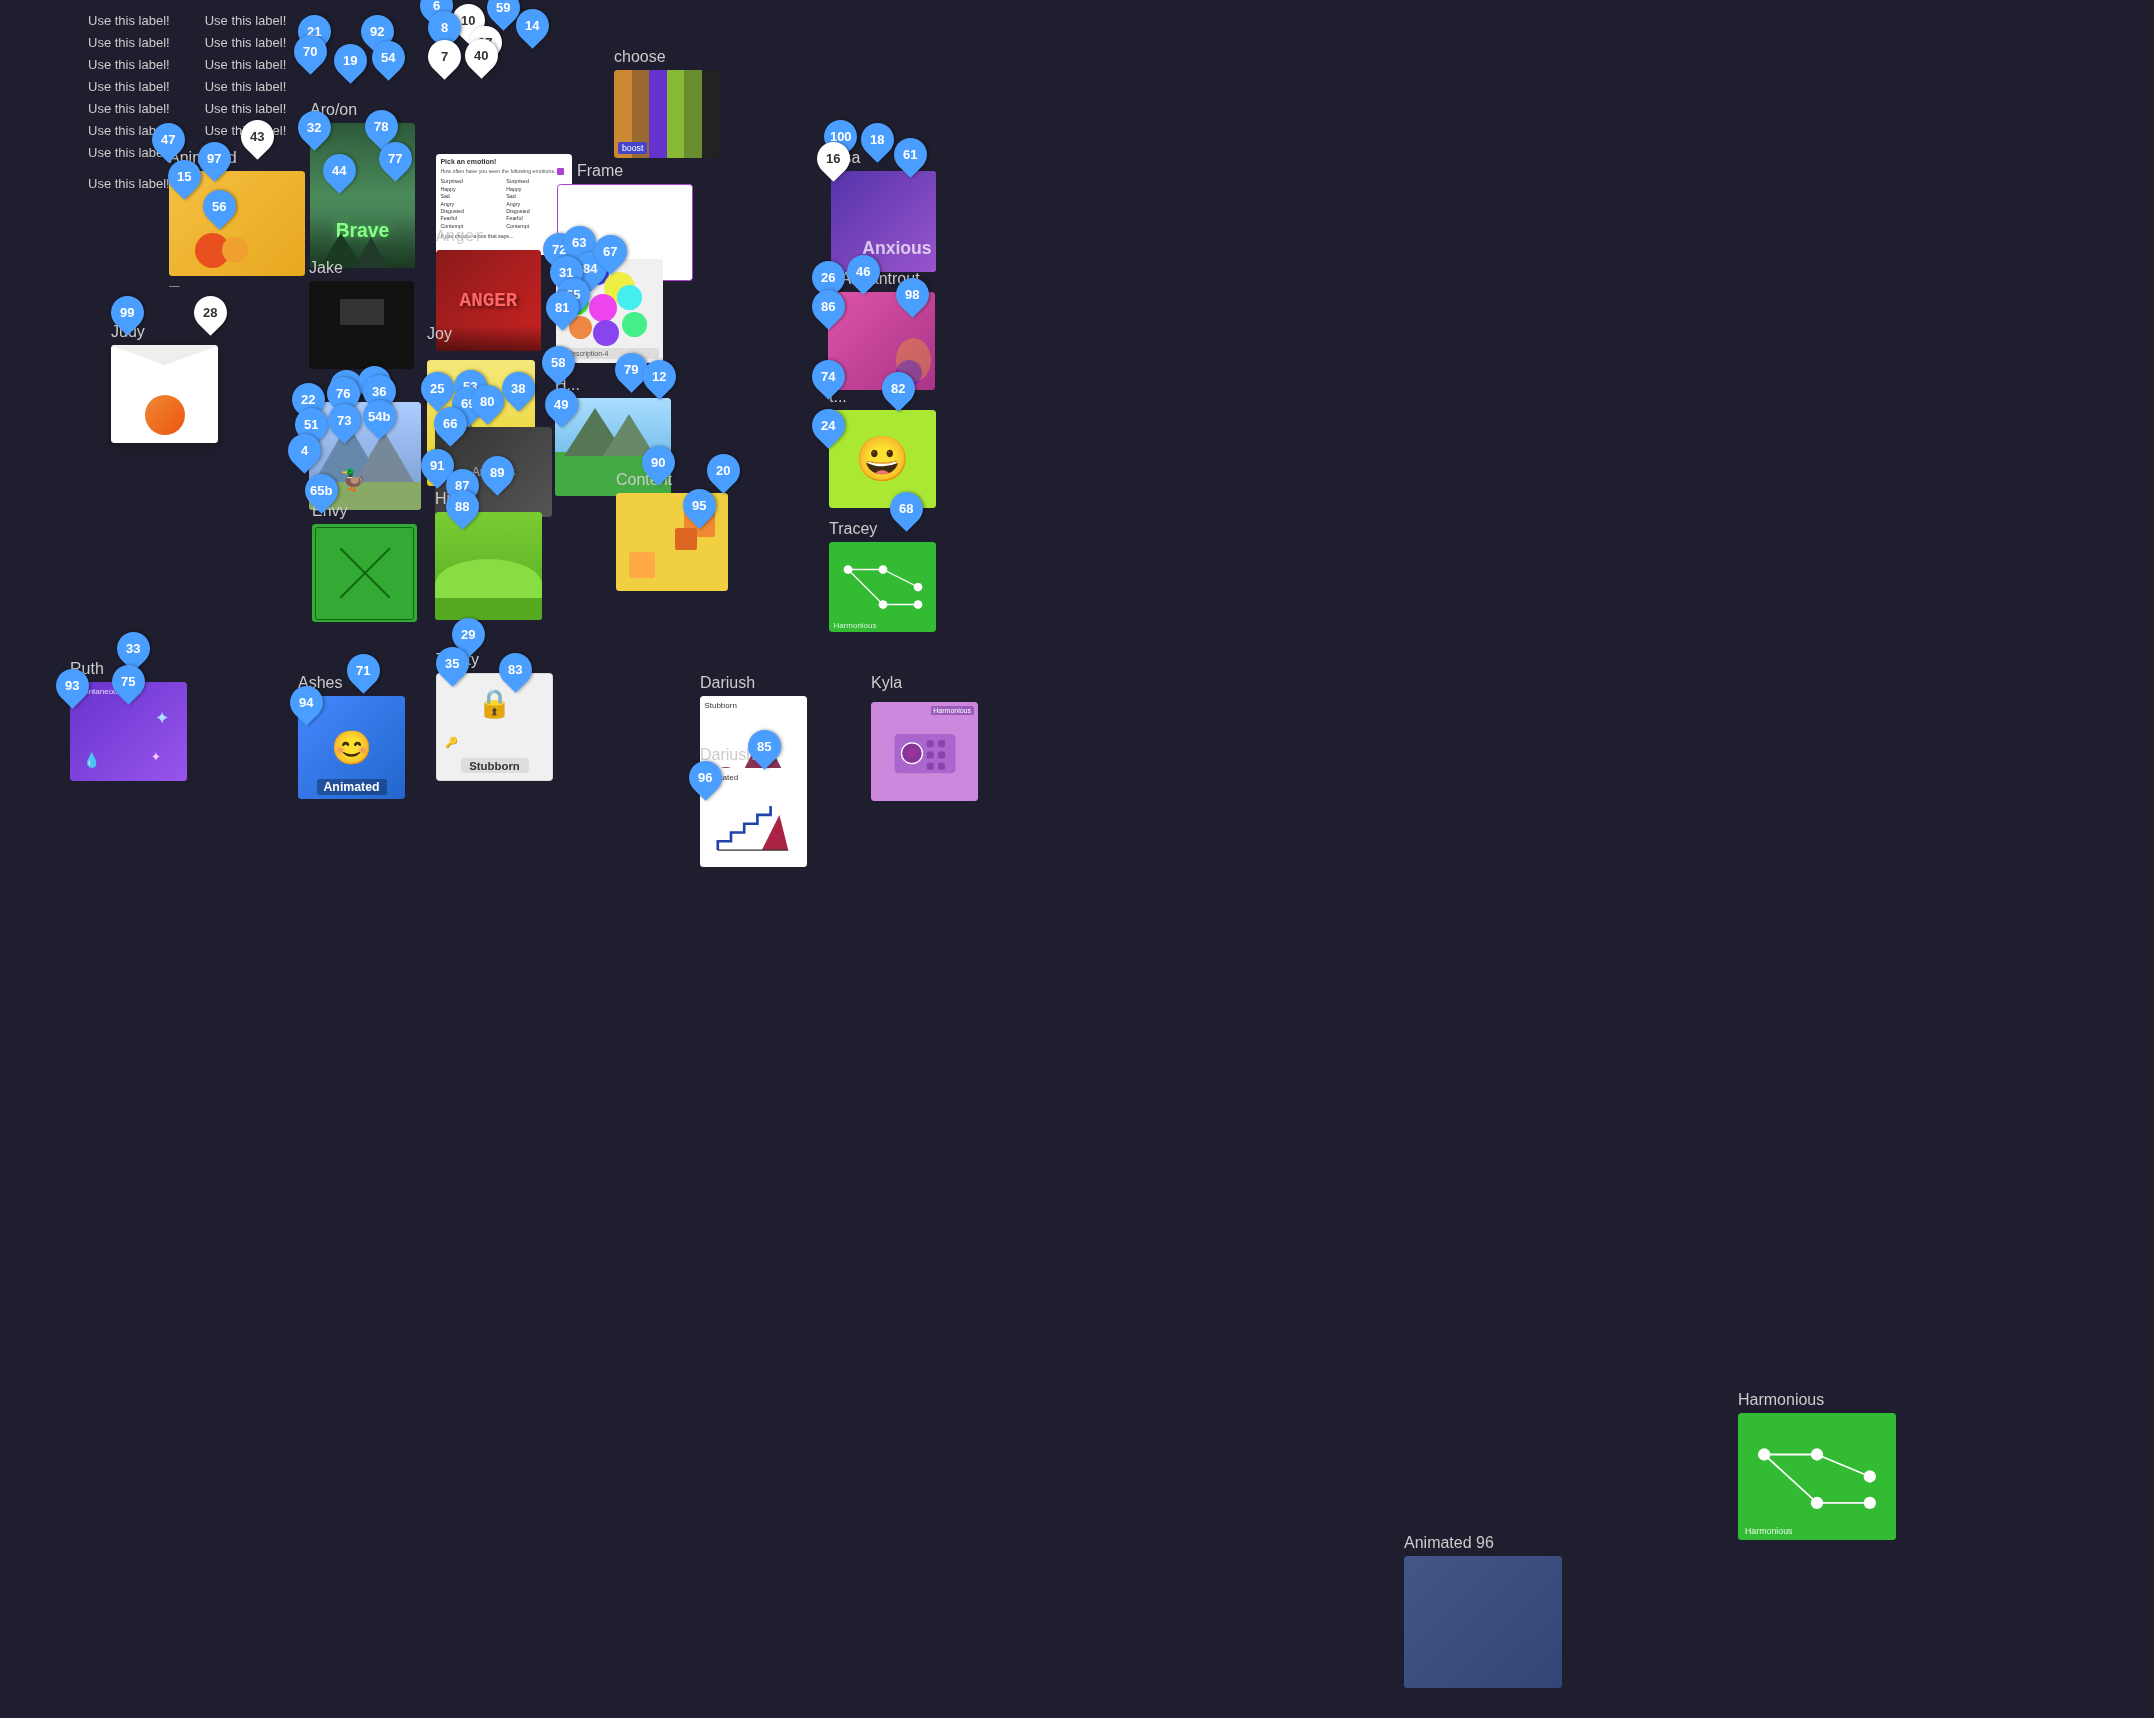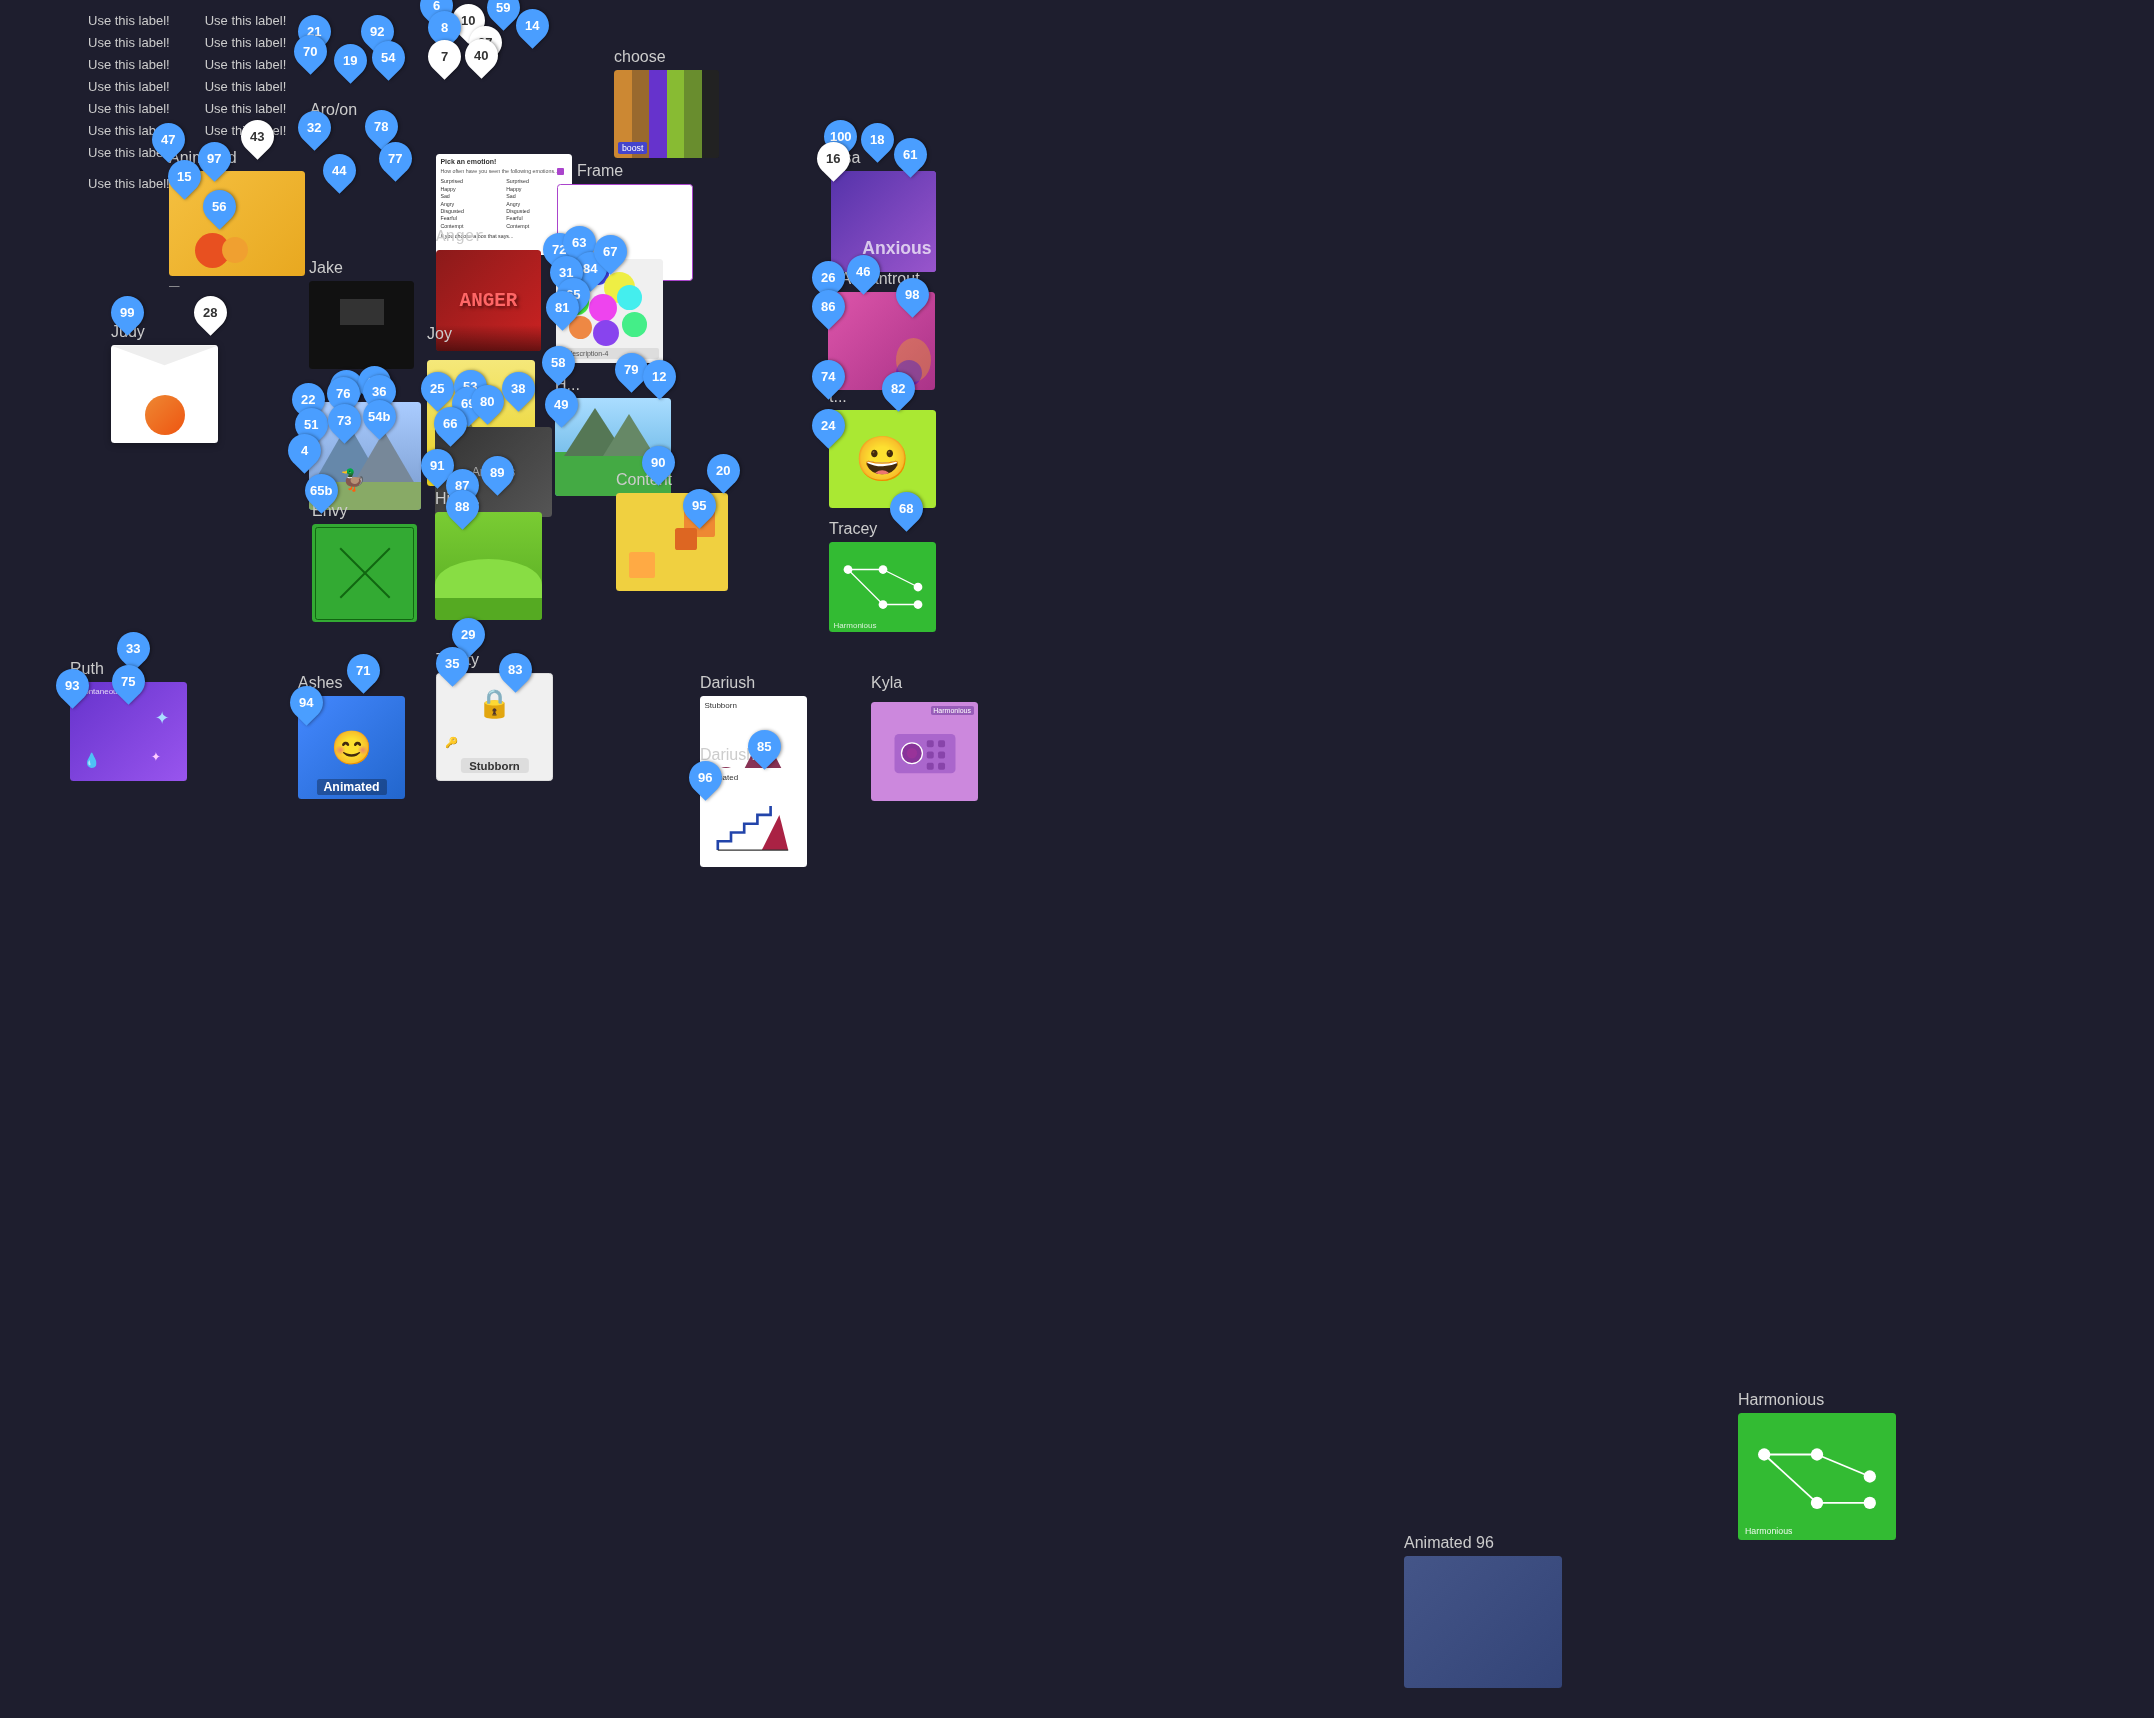--- a/index.html
+++ b/index.html
@@ -121,20 +121,31 @@
 
       <div style="width:35px; height:35px; background:#e85020; border-radius:50%; position:absolute; bottom:0; left:17.6px;"></div>
       <div style="width:26px; height:26px; background:#f0a030; border-radius:50%; position:absolute; bottom:4.4px; left:44px;"></div>
     </div>
   </div>
   <div style="color:#aaa; font-size:10.5px; margin-top:2.6px;">—</div>
 </div>
 
 <div style="position:absolute; left:310px; top:101px;">
   <div style="color:#ccc; font-size:16px; margin-bottom:4.4px;">Aro/on</div>
+  <div style="width:105px; height:145px; background:linear-gradient(180deg,#2d5a3a 0%,#4a8a5a 50%,#3a6a4a 100%); border-radius:3.5px; position:relative; overflow:hidden;">
+    <div style="position:absolute; bottom:0; left:0; right:0; height:53px; background:linear-gradient(180deg,transparent,#1a3a22);"></div>
+    <div style="position:absolute; bottom:26px; left:50%; transform:translateX(-50%); text-align:center;">
+      <div style="color:#88ff88; font-size:19.3px; font-weight:bold; text-shadow:0 0 8.8px rgba(100,255,100,0.5);">Brave</div>
+    </div>
+
+    <div style="position:absolute; bottom:0; left:0; right:0; height:35px;">
+      <div style="position:absolute; bottom:0; left:8.8px; width:0; height:0; border-left:22px solid transparent; border-right:22px solid transparent; border-bottom:35px solid #1a3a22;"></div>
+      <div style="position:absolute; bottom:0; left:44px; width:0; height:0; border-left:17.6px solid transparent; border-right:17.6px solid transparent; border-bottom:31px solid #223a2a;"></div>
+    </div>
+  </div>
 </div>
 
 <div style="position:absolute; left:831px; top:149px;">
   <div style="color:#ccc; font-size:16px; margin-bottom:4.4px;">Lisa</div>
   <div style="width:105px; height:101px; background:linear-gradient(135deg,#7744cc,#9966ee); border-radius:3.5px; overflow:hidden; position:relative;">
     <div style="position:absolute; inset:0; background:linear-gradient(135deg,#5533aa,#9955cc);">
       <div style="color:white; font-size:17.6px; font-weight:bold; position:absolute; right:4.4px; bottom:13px; opacity:0.7;">Anxious</div>
     </div>
   </div>
 </div>

